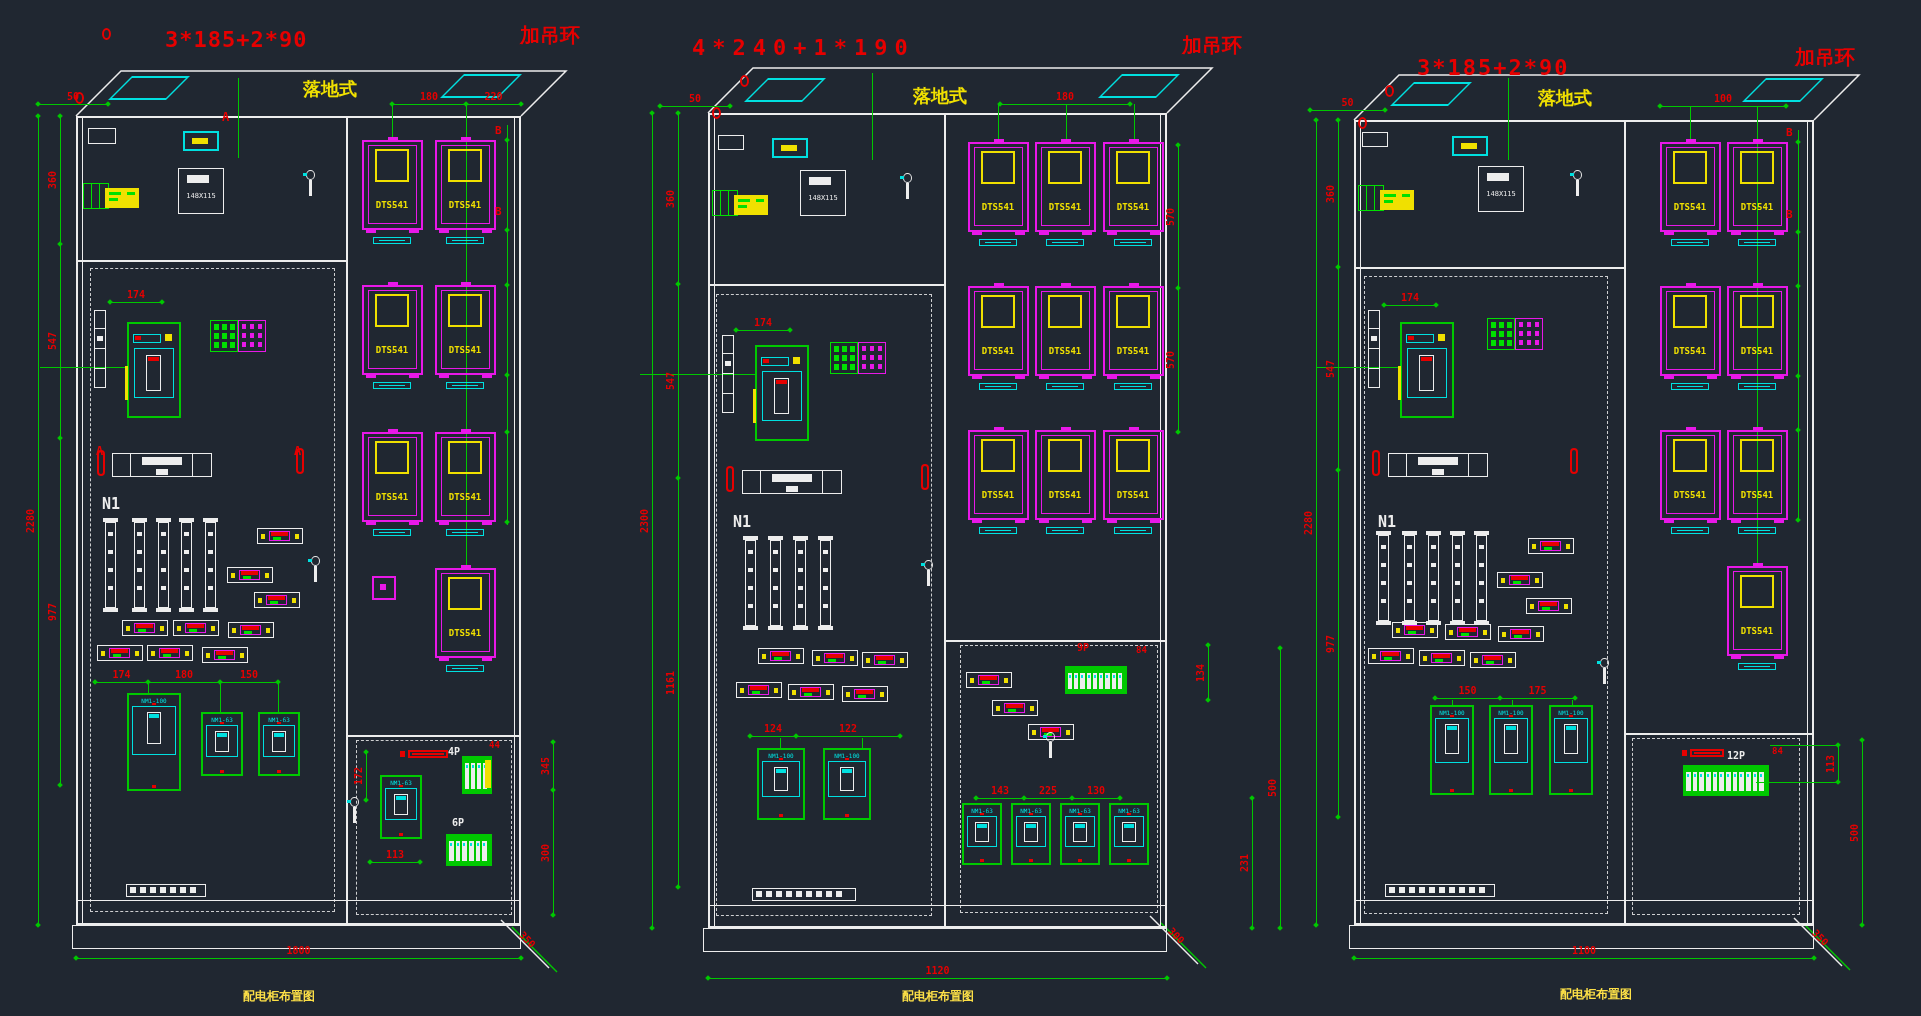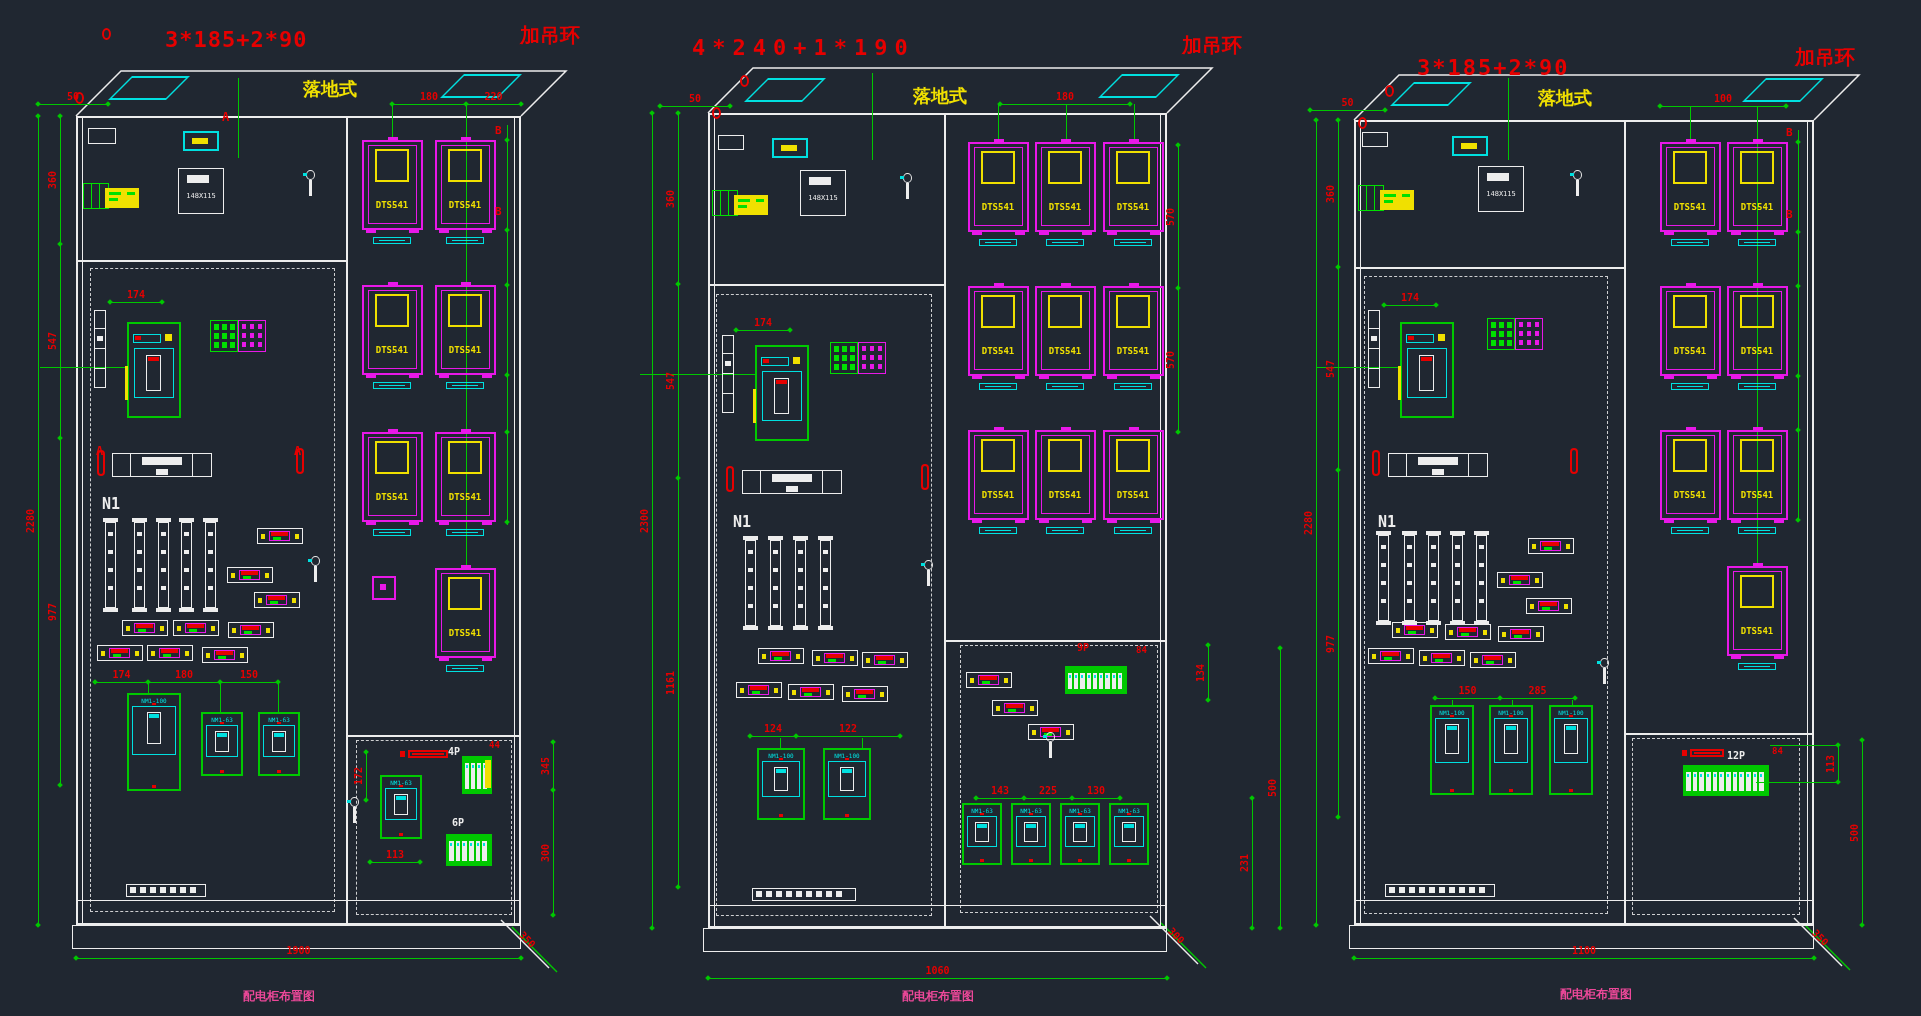--- a/index.html
+++ b/index.html
@@ -2,21 +2,21 @@
 <html><head>
 <meta charset="utf-8">
 <style>
   html,body{margin:0;padding:0;background:#12161c;}
   #canvas{position:relative;width:1921px;height:1016px;background:#202731;overflow:hidden;
           font-family:"DejaVu Sans Mono",monospace;}
   #canvas *{box-sizing:border-box;}
   .t-title{position:absolute;color:#e60000;font:bold 22px/24px "DejaVu Sans Mono",monospace;white-space:nowrap;}
   .t-cjk{position:absolute;color:#e60000;font:bold 20px/22px "DejaVu Sans",sans-serif;white-space:nowrap;}
   .t-type{position:absolute;color:#f0e000;font:bold 18px/20px "DejaVu Sans",sans-serif;white-space:nowrap;}
-  .t-note{position:absolute;color:#ec4899;font:bold 12px/14px "DejaVu Sans",sans-serif;white-space:nowrap;text-align:center;}
+  .t-note{position:absolute;color:#fde047;font:bold 12px/14px "DejaVu Sans",sans-serif;white-space:nowrap;text-align:center;}
   svg{position:absolute;left:0;top:0;}
 </style>
 </head>
 <body>
 
 <div id="canvas">
 
   <svg width="1921" height="1016">
     <g stroke="#ededed" stroke-width="1.5" fill="none">
       <path d="M76,116 L121,71 L566,71 L521,116"></path>
@@ -407,21 +407,21 @@
     <div style="position: absolute; left: 58px; top: 114px; width: 4px; height: 4px; background: rgb(0, 200, 0); transform: rotate(45deg);"></div>
     <div style="position: absolute; left: 58px; top: 242px; width: 4px; height: 4px; background: rgb(0, 200, 0); transform: rotate(45deg);"></div>
     <div style="position: absolute; left: 58px; top: 436px; width: 4px; height: 4px; background: rgb(0, 200, 0); transform: rotate(45deg);"></div>
     <div style="position: absolute; left: 58px; top: 783px; width: 4px; height: 4px; background: rgb(0, 200, 0); transform: rotate(45deg);"></div>
     <div style="position: absolute; left: 53px; top: 180px; color: rgb(230, 0, 0); font: bold 10px / 12px &quot;DejaVu Sans Mono&quot;, monospace; white-space: nowrap; transform: translate(-50%, -50%) rotate(-90deg);">360</div>
     <div style="position: absolute; left: 53px; top: 341px; color: rgb(230, 0, 0); font: bold 10px / 12px &quot;DejaVu Sans Mono&quot;, monospace; white-space: nowrap; transform: translate(-50%, -50%) rotate(-90deg);">547</div>
     <div style="position: absolute; left: 53px; top: 611.5px; color: rgb(230, 0, 0); font: bold 10px / 12px &quot;DejaVu Sans Mono&quot;, monospace; white-space: nowrap; transform: translate(-50%, -50%) rotate(-90deg);">977</div>
     <div style="position: absolute; left: 76px; top: 958px; width: 445px; height: 1px; background: rgb(0, 200, 0);"></div>
     <div style="position: absolute; left: 74px; top: 956px; width: 4px; height: 4px; background: rgb(0, 200, 0); transform: rotate(45deg);"></div>
     <div style="position: absolute; left: 519px; top: 956px; width: 4px; height: 4px; background: rgb(0, 200, 0); transform: rotate(45deg);"></div>
-    <div style="position: absolute; left: 298.5px; top: 945px; color: rgb(230, 0, 0); font: bold 10px / 12px &quot;DejaVu Sans Mono&quot;, monospace; white-space: nowrap; transform: translateX(-50%);">1900</div>
+    <div style="position: absolute; left: 298.5px; top: 945px; color: rgb(230, 0, 0); font: bold 10px / 12px &quot;DejaVu Sans Mono&quot;, monospace; white-space: nowrap; transform: translateX(-50%);">1800</div>
     <div style="position: absolute; left: 708px; top: 113px; width: 459px; height: 815px; border: 2px solid rgb(237, 237, 237);"></div>
     <div style="position: absolute; left: 714px; top: 115px; width: 1px; height: 811px; background: rgb(237, 237, 237);"></div>
     <div style="position: absolute; left: 1160px; top: 115px; width: 1px; height: 811px; background: rgb(237, 237, 237);"></div>
     <div style="position: absolute; left: 944px; top: 115px; width: 2px; height: 811px; background: rgb(237, 237, 237);"></div>
     <div style="position: absolute; left: 710px; top: 284px; width: 234px; height: 2px; background: rgb(237, 237, 237);"></div>
     <div style="position: absolute; left: 944px; top: 640px; width: 221px; height: 2px; background: rgb(237, 237, 237);"></div>
     <div style="position: absolute; left: 710px; top: 905px; width: 455px; height: 1px; background: rgb(237, 237, 237);"></div>
     <div style="position: absolute; left: 703px; top: 928px; width: 464px; height: 24px; border: 1px solid rgb(237, 237, 237);"></div>
     <div style="position: absolute; left: 756px; top: 78px; width: 58px; height: 24px; border: 2px solid rgb(0, 224, 224); transform: skewX(-45deg);"></div>
     <div style="position: absolute; left: 1110px; top: 74px; width: 58px; height: 24px; border: 2px solid rgb(0, 224, 224); transform: skewX(-45deg);"></div>
@@ -788,21 +788,21 @@
     <div style="position: absolute; left: 676px; top: 111px; width: 4px; height: 4px; background: rgb(0, 200, 0); transform: rotate(45deg);"></div>
     <div style="position: absolute; left: 676px; top: 282px; width: 4px; height: 4px; background: rgb(0, 200, 0); transform: rotate(45deg);"></div>
     <div style="position: absolute; left: 676px; top: 476px; width: 4px; height: 4px; background: rgb(0, 200, 0); transform: rotate(45deg);"></div>
     <div style="position: absolute; left: 676px; top: 885px; width: 4px; height: 4px; background: rgb(0, 200, 0); transform: rotate(45deg);"></div>
     <div style="position: absolute; left: 671px; top: 198.5px; color: rgb(230, 0, 0); font: bold 10px / 12px &quot;DejaVu Sans Mono&quot;, monospace; white-space: nowrap; transform: translate(-50%, -50%) rotate(-90deg);">360</div>
     <div style="position: absolute; left: 671px; top: 381px; color: rgb(230, 0, 0); font: bold 10px / 12px &quot;DejaVu Sans Mono&quot;, monospace; white-space: nowrap; transform: translate(-50%, -50%) rotate(-90deg);">547</div>
     <div style="position: absolute; left: 671px; top: 682.5px; color: rgb(230, 0, 0); font: bold 10px / 12px &quot;DejaVu Sans Mono&quot;, monospace; white-space: nowrap; transform: translate(-50%, -50%) rotate(-90deg);">1161</div>
     <div style="position: absolute; left: 708px; top: 978px; width: 459px; height: 1px; background: rgb(0, 200, 0);"></div>
     <div style="position: absolute; left: 706px; top: 976px; width: 4px; height: 4px; background: rgb(0, 200, 0); transform: rotate(45deg);"></div>
     <div style="position: absolute; left: 1165px; top: 976px; width: 4px; height: 4px; background: rgb(0, 200, 0); transform: rotate(45deg);"></div>
-    <div style="position: absolute; left: 937.5px; top: 965px; color: rgb(230, 0, 0); font: bold 10px / 12px &quot;DejaVu Sans Mono&quot;, monospace; white-space: nowrap; transform: translateX(-50%);">1060</div>
+    <div style="position: absolute; left: 937.5px; top: 965px; color: rgb(230, 0, 0); font: bold 10px / 12px &quot;DejaVu Sans Mono&quot;, monospace; white-space: nowrap; transform: translateX(-50%);">1120</div>
     <div style="position: absolute; left: 1354px; top: 120px; width: 460px; height: 805px; border: 2px solid rgb(237, 237, 237);"></div>
     <div style="position: absolute; left: 1360px; top: 122px; width: 1px; height: 801px; background: rgb(237, 237, 237);"></div>
     <div style="position: absolute; left: 1807px; top: 122px; width: 1px; height: 801px; background: rgb(237, 237, 237);"></div>
     <div style="position: absolute; left: 1624px; top: 122px; width: 2px; height: 801px; background: rgb(237, 237, 237);"></div>
     <div style="position: absolute; left: 1356px; top: 267px; width: 268px; height: 2px; background: rgb(237, 237, 237);"></div>
     <div style="position: absolute; left: 1624px; top: 733px; width: 188px; height: 2px; background: rgb(237, 237, 237);"></div>
     <div style="position: absolute; left: 1356px; top: 900px; width: 456px; height: 1px; background: rgb(237, 237, 237);"></div>
     <div style="position: absolute; left: 1349px; top: 925px; width: 465px; height: 24px; border: 1px solid rgb(237, 237, 237);"></div>
     <div style="position: absolute; left: 1402px; top: 82px; width: 58px; height: 24px; border: 2px solid rgb(0, 224, 224); transform: skewX(-45deg);"></div>
     <div style="position: absolute; left: 1754px; top: 78px; width: 58px; height: 24px; border: 2px solid rgb(0, 224, 224); transform: skewX(-45deg);"></div>
@@ -973,21 +973,21 @@
     <div style="position: absolute; left: 1484px; top: 656px; width: 17px; height: 4px; background: rgb(230, 0, 0);"></div>
     <div style="position: absolute; left: 1486px; top: 661px; width: 8px; height: 3px; background: rgb(0, 224, 0);"></div>
     <div style="position: absolute; left: 1600px; top: 658px; width: 9px; height: 10px; border: 1px solid rgb(237, 237, 237); border-radius: 50%;"></div>
     <div style="position: absolute; left: 1603px; top: 668px; width: 3px; height: 16px; background: rgb(237, 237, 237);"></div>
     <div style="position: absolute; left: 1597px; top: 661px; width: 4px; height: 3px; background: rgb(0, 224, 224);"></div>
     <div style="position: absolute; left: 1435px; top: 698px; width: 140px; height: 1px; background: rgb(0, 200, 0);"></div>
     <div style="position: absolute; left: 1433px; top: 696px; width: 4px; height: 4px; background: rgb(0, 200, 0); transform: rotate(45deg);"></div>
     <div style="position: absolute; left: 1498px; top: 696px; width: 4px; height: 4px; background: rgb(0, 200, 0); transform: rotate(45deg);"></div>
     <div style="position: absolute; left: 1573px; top: 696px; width: 4px; height: 4px; background: rgb(0, 200, 0); transform: rotate(45deg);"></div>
     <div style="position: absolute; left: 1467.5px; top: 685px; color: rgb(230, 0, 0); font: bold 10px / 12px &quot;DejaVu Sans Mono&quot;, monospace; white-space: nowrap; transform: translateX(-50%);">150</div>
-    <div style="position: absolute; left: 1537.5px; top: 685px; color: rgb(230, 0, 0); font: bold 10px / 12px &quot;DejaVu Sans Mono&quot;, monospace; white-space: nowrap; transform: translateX(-50%);">285</div>
+    <div style="position: absolute; left: 1537.5px; top: 685px; color: rgb(230, 0, 0); font: bold 10px / 12px &quot;DejaVu Sans Mono&quot;, monospace; white-space: nowrap; transform: translateX(-50%);">175</div>
     <div style="position: absolute; left: 1452px; top: 700px; width: 1px; height: 5px; background: rgb(0, 200, 0);"></div>
     <div style="position: absolute; left: 1512px; top: 700px; width: 1px; height: 5px; background: rgb(0, 200, 0);"></div>
     <div style="position: absolute; left: 1572px; top: 700px; width: 1px; height: 5px; background: rgb(0, 200, 0);"></div>
     <div style="position: absolute; left: 1430px; top: 705px; width: 44px; height: 90px; border: 2px solid rgb(0, 200, 0);"></div>
     <div style="position: absolute; left: 1452px; top: 709px; color: rgb(0, 224, 224); font: 6px / 8px &quot;DejaVu Sans Mono&quot;, monospace; white-space: nowrap; transform: translateX(-50%);">NM1-100</div>
     <div style="position: absolute; left: 1435px; top: 718px; width: 34px; height: 45px; border: 1px solid rgb(0, 224, 224);"></div>
     <div style="position: absolute; left: 1445px; top: 724px; width: 14px; height: 30px; border: 1px solid rgb(237, 237, 237);"></div>
     <div style="position: absolute; left: 1447px; top: 726px; width: 10px; height: 4px; background: rgb(0, 224, 224);"></div>
     <div style="position: absolute; left: 1450px; top: 789px; width: 4px; height: 3px; background: rgb(230, 0, 0);"></div>
     <div style="position: absolute; left: 1450px; top: 715px; width: 4px; height: 2px; background: rgb(230, 0, 0);"></div>

